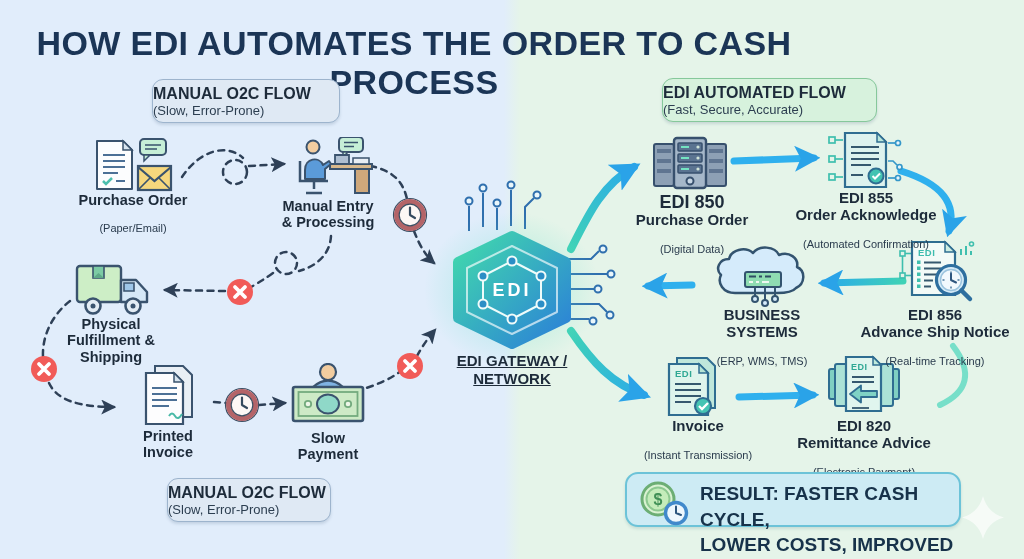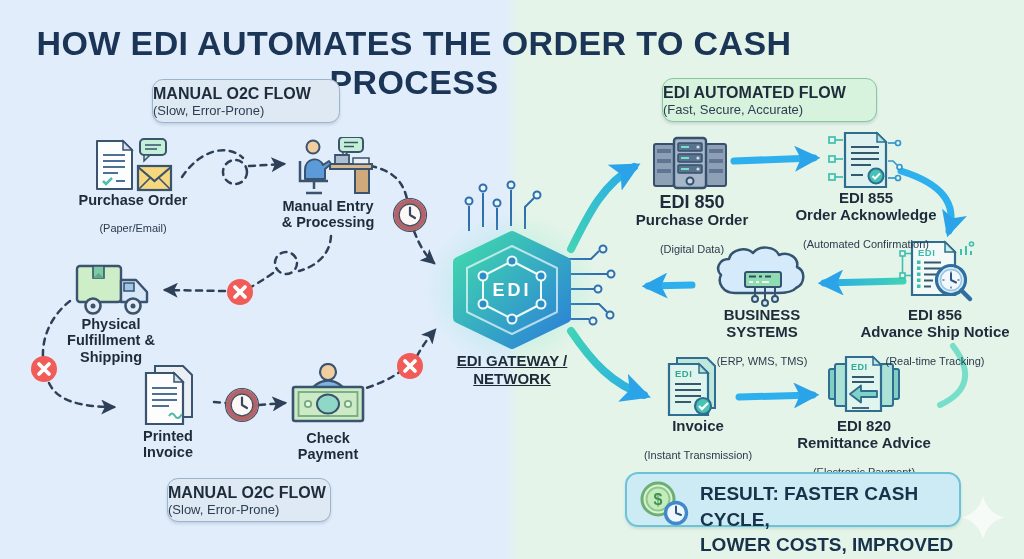--- a/index.html
+++ b/index.html
@@ -347,21 +347,21 @@
   <div class="abs node-label" style="left:49px;top:316px;width:124px;">
     <div class="nt">Physical</div>
     <div class="nt">Fulfillment &amp;</div>
     <div class="nt">Shipping</div>
   </div>
   <div class="abs node-label" style="left:118px;top:428px;width:100px;">
     <div class="nt">Printed</div>
     <div class="nt">Invoice</div>
   </div>
   <div class="abs node-label" style="left:272px;top:430px;width:112px;">
-    <div class="nt">Check</div>
+    <div class="nt">Slow</div>
     <div class="nt">Payment</div>
   </div>
 
   <div class="abs caption" style="left:427px;top:352px;width:170px;">
     <div>EDI GATEWAY /</div>
     <div>NETWORK</div>
   </div>
 
   <div class="abs node-label" style="left:610px;top:192px;width:164px;">
     <div class="nt" style="font-size:18px">EDI 850</div>

